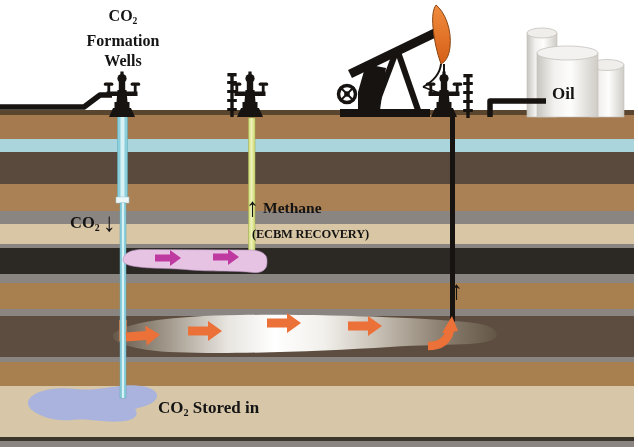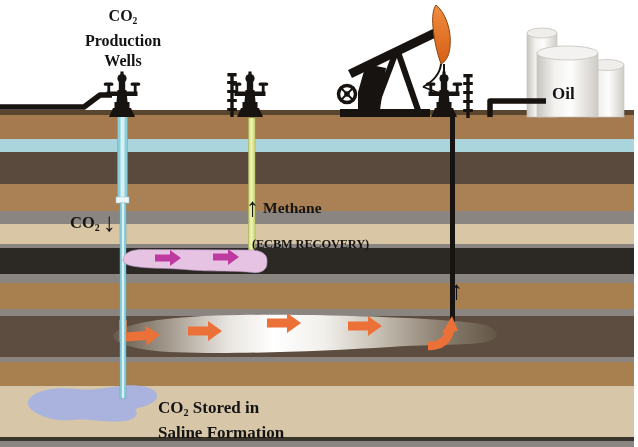--- a/index.html
+++ b/index.html
@@ -33,21 +33,21 @@
   .lbl{position:absolute;z-index:9;font-weight:700;color:#141414;}
   .lbl .ln{display:block;}
   .sub{font-size:0.6em;vertical-align:-0.28em;font-weight:700;}
   .row{display:flex;align-items:center;}
   .arrow-glyph{font-size:26px;line-height:22px;font-weight:700;}
   #lbl-injection {left:60px;top:6px;width:126px;text-align:center;font-size:16px;line-height:20px;}
   #lbl-production{left:226px;top:11px;width:142px;text-align:center;font-size:16px;line-height:19px;}
   #lbl-oil-tank  {left:552px;top:84px;font-size:17px;}
   #lbl-co2-down  {left:70px;top:212px;font-size:16.5px;gap:3px;}
   #lbl-methane   {left:246px;top:197px;font-size:15.5px;gap:4px;}
-  #lbl-ecbm      {left:252px;top:227px;font-size:12.5px;letter-spacing:-0.2px;margin-top:10px;}
+  #lbl-ecbm      {left:252px;top:227px;font-size:12.5px;letter-spacing:-0.2px;}
   #lbl-oil-eor   {left:450px;top:280px;font-size:15.5px;gap:5px;}
   #lbl-stored    {left:158px;top:398px;font-size:17px;line-height:20px;}
 </style>
 </head>
 <body>
 
 <div id="stage">
 
   <div class="stratum s-surface"></div>
   <div class="stratum s-brown-a"></div>
@@ -196,21 +196,21 @@
       <line x1="444" y1="64" x2="444" y2="73" stroke="#171310" stroke-width="2"></line>
     </g>
 
     <use href="#xtree" xlink:href="#xtree" transform="translate(444,85)"></use>
     <use href="#ringrod" xlink:href="#ringrod" transform="translate(468,74)"></use>
     <path d="M490,117 L490,101 L546,101" stroke="#171310" stroke-width="5.5" fill="none" stroke-linejoin="round"></path>
   </svg>
 
   <div class="lbl" id="lbl-injection">
     <span class="ln"><span>CO</span><span class="sub">2</span></span>
-    <span class="ln">Production</span>
+    <span class="ln">Formation</span>
     <span class="ln">Wells</span>
   </div>
 
 
   <div class="lbl" id="lbl-oil-tank">Oil</div>
 
   <div class="lbl row" id="lbl-co2-down">
     <span><span>CO</span><span class="sub">2</span></span>
     <span class="arrow-glyph">↓</span>
   </div>
@@ -220,16 +220,15 @@
     <span>Methane</span>
   </div>
   <div class="lbl" id="lbl-ecbm">(ECBM RECOVERY)</div>
 
   <div class="lbl row" id="lbl-oil-eor">
     <span class="arrow-glyph">↑</span>
   </div>
 
   <div class="lbl" id="lbl-stored">
     <span class="ln"><span>CO</span><span class="sub">2</span><span> Stored in</span></span>
-    <span class="ln">Saline Formation</span>
   </div>
 
 </div>
 
 </body></html>

